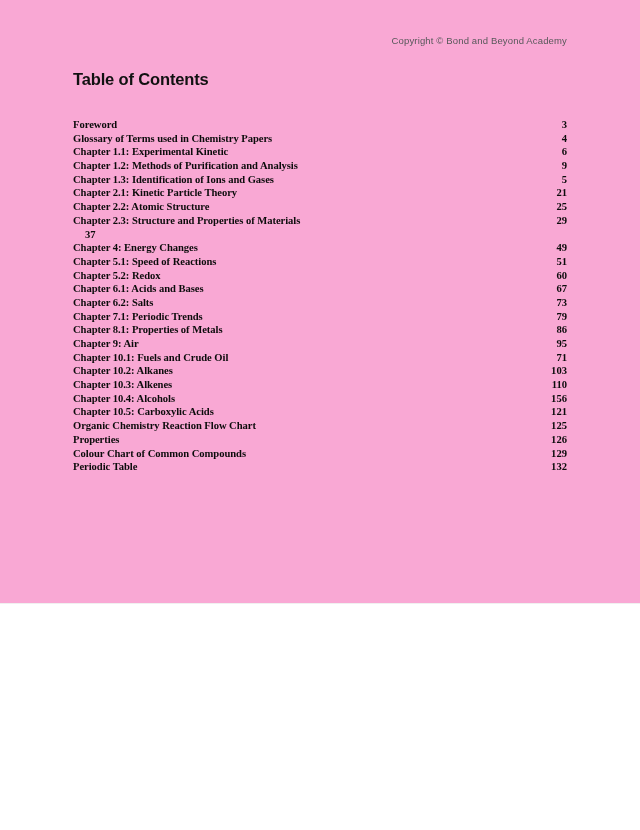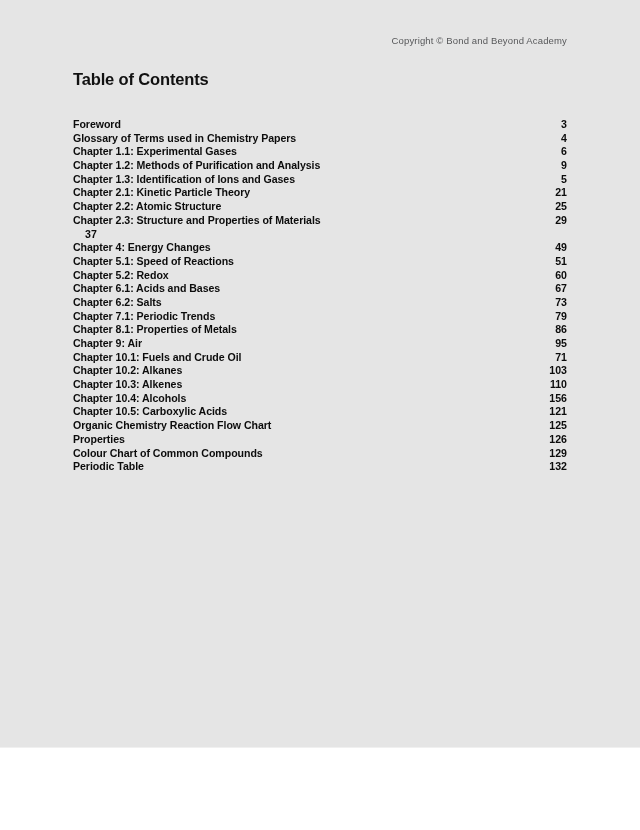--- a/index.html
+++ b/index.html
@@ -9,22 +9,22 @@
   body {
     width: 640px;
     height: 830px;
     background: #ffffff;
     font-family: "Liberation Sans", sans-serif;
     -webkit-font-smoothing: antialiased;
   }
   .page {
     position: relative;
     width: 640px;
-    height: 748px;
-    background: #e5e5e5;
+    height: 604px;
+    background: #f9a8d4;
     box-sizing: border-box;
     border-bottom: 1px solid #f0f0f0;
     overflow: hidden;
   }
   .running-header {
     position: absolute;
     top: 35px;
     left: 73px;
     right: 73px;
     text-align: right;
@@ -49,20 +49,21 @@
     left: 73px;
     width: 494px;
   }
   .toc-row {
     display: flex;
     align-items: baseline;
     justify-content: space-between;
     height: 13.7px;
     line-height: 13.7px;
     white-space: nowrap;
+    font-family: Liberation Serif, serif;
   }
   .toc-label {
     font-size: 10.6px;
     font-weight: 700;
     color: #0c0c0c;
     letter-spacing: -0.05px;
   }
   .toc-page {
     font-size: 10.6px;
     font-weight: 700;
@@ -93,21 +94,21 @@
   <div class="toc-list">
       <div class="toc-row">
         <span class="toc-label">Foreword</span>
         <span class="toc-page">3</span>
       </div>
       <div class="toc-row">
         <span class="toc-label">Glossary of Terms used in Chemistry Papers</span>
         <span class="toc-page">4</span>
       </div>
       <div class="toc-row">
-        <span class="toc-label">Chapter 1.1: Experimental Gases</span>
+        <span class="toc-label">Chapter 1.1: Experimental Kinetic</span>
         <span class="toc-page">6</span>
       </div>
       <div class="toc-row">
         <span class="toc-label">Chapter 1.2: Methods of Purification and Analysis</span>
         <span class="toc-page">9</span>
       </div>
       <div class="toc-row">
         <span class="toc-label">Chapter 1.3: Identification of Ions and Gases</span>
         <span class="toc-page">5</span>
       </div>

